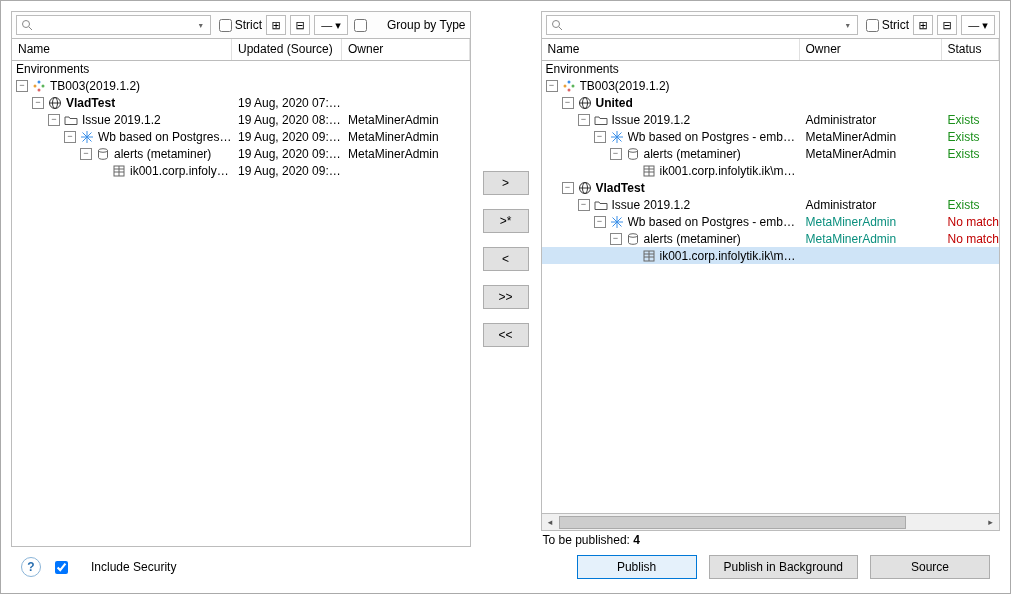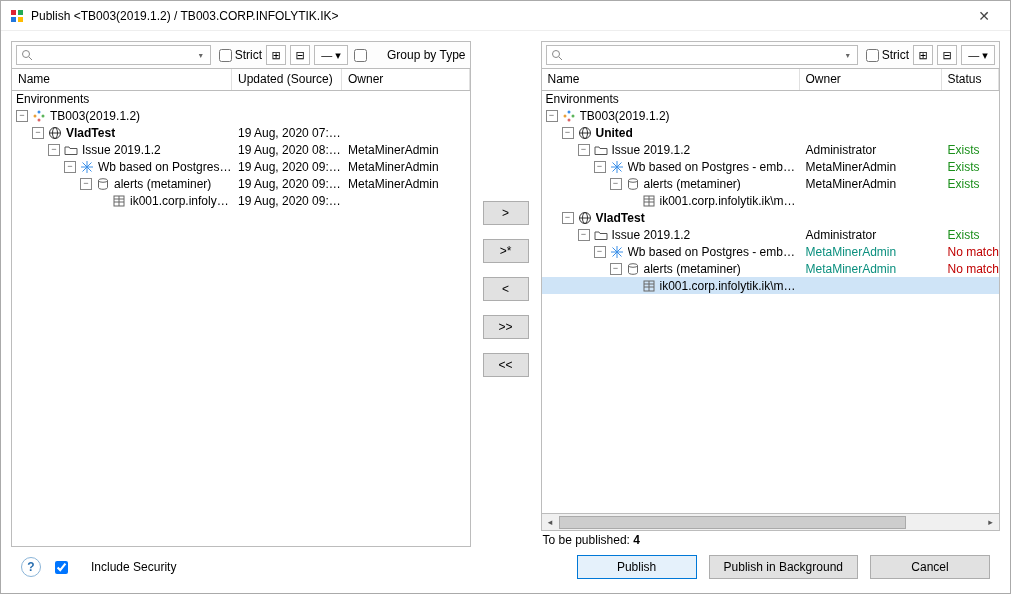--- a/index.html
+++ b/index.html
@@ -56,32 +56,20 @@
   .L .c1{width:220px;} .L .c2{width:110px;} .L .c3{width:90px;}
   
   .R .c1{width:258px;} .R .c2{width:142px;} .R .c3{width:60px;}
   .lbl{overflow:hidden;text-overflow:ellipsis;}
   svg{display:block;}
 </style>
 </head>
 <body>
 
 <div class="window">
-  <div class="titlebar">
-    <span class="ico">
-      <svg width="14" height="14">
-          <rect x="1" y="1" width="5" height="5" fill="#d23"></rect>
-          <rect x="8" y="1" width="5" height="5" fill="#2a5"></rect>
-          <rect x="1" y="8" width="5" height="5" fill="#27d"></rect>
-          <rect x="8" y="8" width="5" height="5" fill="#fb0"></rect>
-        </svg>
-    </span>
-    <span class="ttl">Publish &lt;TB003(2019.1.2) / TB003.CORP.INFOLYTIK.IK&gt;</span>
-    <span class="x">✕</span>
-  </div>
 
   <div class="content">
     <div class="panels">
 
       <div class="panel L">
         <div class="toolbar">
           <div class="search">
             <svg class="mag" viewBox="0 0 12 12">
                 <circle cx="5" cy="5" r="3.5" stroke="#555" fill="none"></circle>
                 <line x1="8" y1="8" x2="11" y2="11" stroke="#555"></line>
@@ -443,16 +431,16 @@
       <div class="left">
         <span class="help">?</span>
         <label style="display:flex;align-items:center;gap:20px;">
             <input type="checkbox" checked="" style="">
             <span>Include Security</span>
           </label>
       </div>
       <div class="spacer"></div>
       <button class="primary">Publish</button>
       <button>Publish in Background</button>
-      <button>Cancel</button>
+      <button>Source</button>
     </div>
   </div>
 </div>
 
 </body></html>

